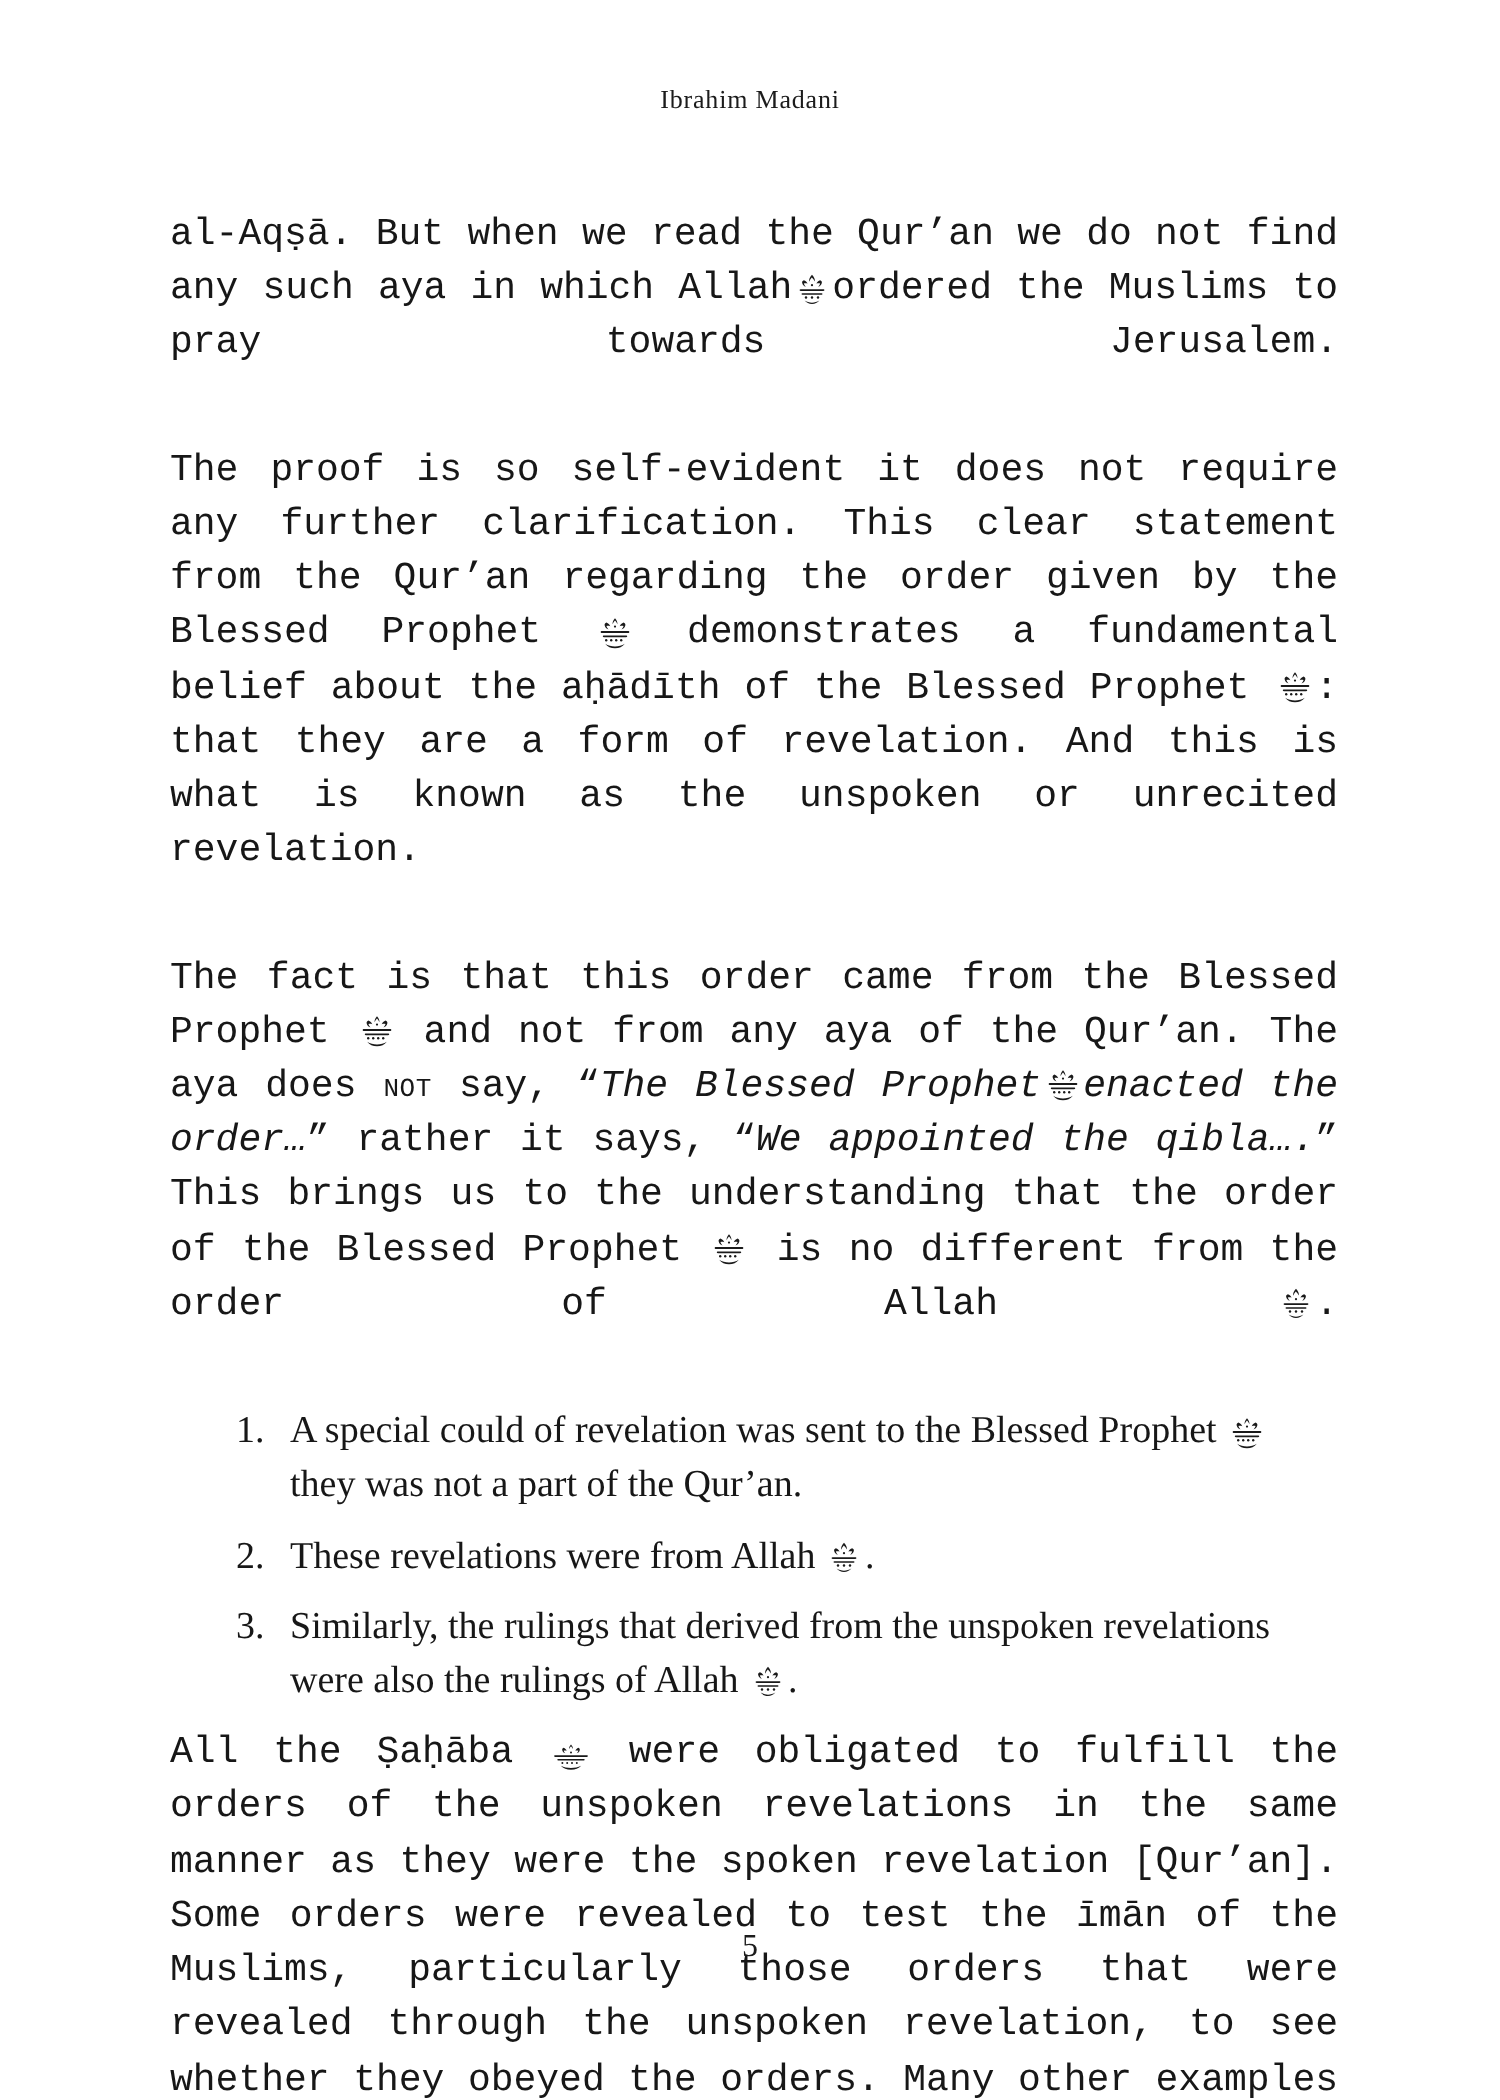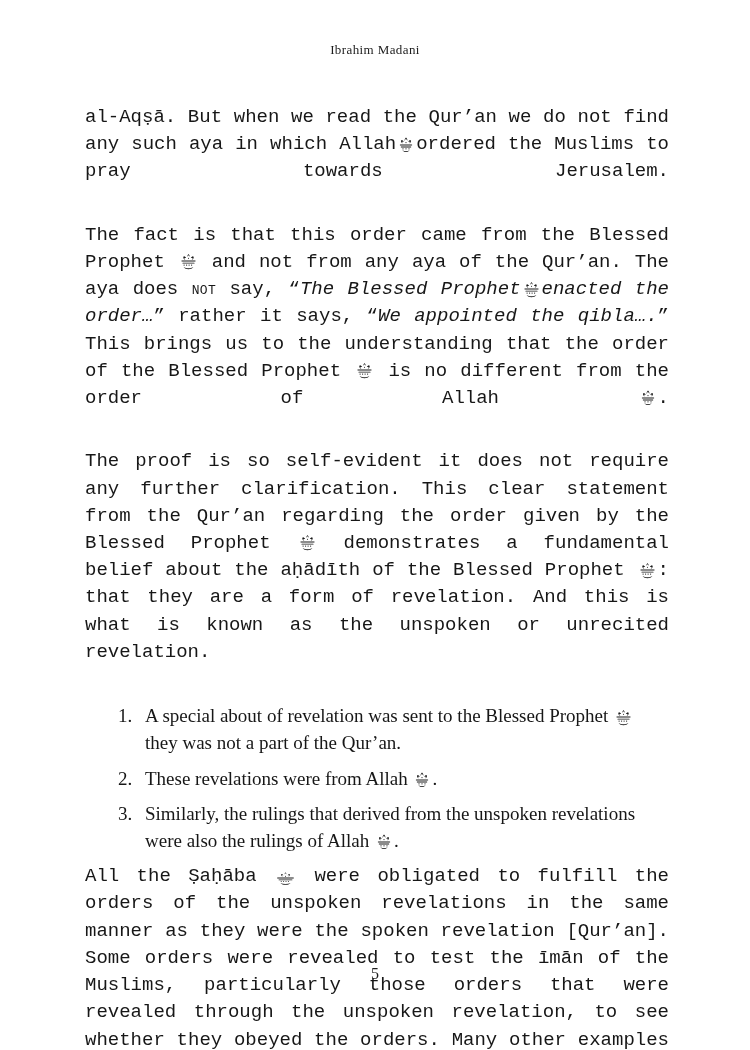--- a/index.html
+++ b/index.html
@@ -134,20 +134,50 @@
               <path d="M2.3 8.6h11.4c.3 0 .5.2.5.45s-.2.45-.5.45H2.3c-.3 0-.5-.2-.5-.45s.2-.45.5-.45z"></path>
               <path d="M3.2 10.6h9.6c.25 0 .45.2.45.4s-.2.4-.45.4H3.2c-.25 0-.45-.2-.45-.4s.2-.4.45-.4z"></path>
               <circle cx="5" cy="12.8" r=".62"></circle>
               <circle cx="8" cy="12.8" r=".62"></circle>
               <circle cx="11" cy="12.8" r=".62"></circle>
               <path d="M4.3 14.3c1.2.7 2.4 1.05 3.7 1.05s2.5-.35 3.7-1.05c-1 1.15-2.2 1.75-3.7 1.75s-2.7-.6-3.7-1.75z"></path>
               <circle cx="8" cy="6.6" r=".55"></circle>
             </g>
           </svg></span><span>ordered the Muslims to pray towards Jerusalem.</span></p>
 
+    <p class="para"><span>The proof is so self-evident it does not require any further clarification. This clear statement from the Qur’an regarding the order given by the Blessed Prophet</span> <span class="glyph"><svg width="17" height="17" viewBox="0 0 17 17">
+            <g fill="#1a1a1a">
+              <path d="M8.5 1.1c.9 1 1.3 2 1.2 3-.35-.8-.75-1.4-1.2-1.85-.45.45-.85 1.05-1.2 1.85-.1-1 .3-2 1.2-3z"></path>
+              <path d="M4.2 3.2c.95.35 1.6 1 1.95 1.9-.7-.25-1.35-.25-1.95-.05.2.6.55 1.15 1.05 1.65-1.05-.3-1.7-1-1.9-1.95-.1-.55-.1-1.1.85-1.55z"></path>
+              <path d="M12.8 3.2c.95.45.95 1 .85 1.55-.2.95-.85 1.65-1.9 1.95.5-.5.85-1.05 1.05-1.65-.6-.2-1.25-.2-1.95.05.35-.9 1-1.55 1.95-1.9z"></path>
+              <path d="M1.9 7.5h13.2c.3 0 .55.22.55.5s-.25.5-.55.5H1.9c-.3 0-.55-.22-.55-.5s.25-.5.55-.5z"></path>
+              <path d="M2.9 9.7h11.2c.28 0 .5.2.5.45s-.22.45-.5.45H2.9c-.28 0-.5-.2-.5-.45s.22-.45.5-.45z"></path>
+              <circle cx="4.1" cy="12.1" r=".6"></circle>
+              <circle cx="6.6" cy="12.1" r=".6"></circle>
+              <circle cx="9.1" cy="12.1" r=".6"></circle>
+              <circle cx="11.6" cy="12.1" r=".6"></circle>
+              <path d="M3.6 13.9c1.45.85 3.05 1.3 4.9 1.3s3.45-.45 4.9-1.3c-1.2 1.5-2.8 2.25-4.9 2.25s-3.7-.75-4.9-2.25z"></path>
+              <circle cx="8.5" cy="5.3" r=".55"></circle>
+            </g>
+          </svg></span> <span>demonstrates a fundamental belief about the aḥādīth of the Blessed Prophet</span> <span class="glyph"><svg width="17" height="17" viewBox="0 0 17 17">
+            <g fill="#1a1a1a">
+              <path d="M8.5 1.1c.9 1 1.3 2 1.2 3-.35-.8-.75-1.4-1.2-1.85-.45.45-.85 1.05-1.2 1.85-.1-1 .3-2 1.2-3z"></path>
+              <path d="M4.2 3.2c.95.35 1.6 1 1.95 1.9-.7-.25-1.35-.25-1.95-.05.2.6.55 1.15 1.05 1.65-1.05-.3-1.7-1-1.9-1.95-.1-.55-.1-1.1.85-1.55z"></path>
+              <path d="M12.8 3.2c.95.45.95 1 .85 1.55-.2.95-.85 1.65-1.9 1.95.5-.5.85-1.05 1.05-1.65-.6-.2-1.25-.2-1.95.05.35-.9 1-1.55 1.95-1.9z"></path>
+              <path d="M1.9 7.5h13.2c.3 0 .55.22.55.5s-.25.5-.55.5H1.9c-.3 0-.55-.22-.55-.5s.25-.5.55-.5z"></path>
+              <path d="M2.9 9.7h11.2c.28 0 .5.2.5.45s-.22.45-.5.45H2.9c-.28 0-.5-.2-.5-.45s.22-.45.5-.45z"></path>
+              <circle cx="4.1" cy="12.1" r=".6"></circle>
+              <circle cx="6.6" cy="12.1" r=".6"></circle>
+              <circle cx="9.1" cy="12.1" r=".6"></circle>
+              <circle cx="11.6" cy="12.1" r=".6"></circle>
+              <path d="M3.6 13.9c1.45.85 3.05 1.3 4.9 1.3s3.45-.45 4.9-1.3c-1.2 1.5-2.8 2.25-4.9 2.25s-3.7-.75-4.9-2.25z"></path>
+              <circle cx="8.5" cy="5.3" r=".55"></circle>
+            </g>
+          </svg></span><span>: that they are a form of revelation. And this is what is known as the unspoken or unrecited revelation.</span></p>
+
     <p class="para"><span>The fact is that this order came from the Blessed Prophet</span> <span class="glyph"><svg width="17" height="17" viewBox="0 0 17 17">
             <g fill="#1a1a1a">
               <path d="M8.5 1.1c.9 1 1.3 2 1.2 3-.35-.8-.75-1.4-1.2-1.85-.45.45-.85 1.05-1.2 1.85-.1-1 .3-2 1.2-3z"></path>
               <path d="M4.2 3.2c.95.35 1.6 1 1.95 1.9-.7-.25-1.35-.25-1.95-.05.2.6.55 1.15 1.05 1.65-1.05-.3-1.7-1-1.9-1.95-.1-.55-.1-1.1.85-1.55z"></path>
               <path d="M12.8 3.2c.95.45.95 1 .85 1.55-.2.95-.85 1.65-1.9 1.95.5-.5.85-1.05 1.05-1.65-.6-.2-1.25-.2-1.95.05.35-.9 1-1.55 1.95-1.9z"></path>
               <path d="M1.9 7.5h13.2c.3 0 .55.22.55.5s-.25.5-.55.5H1.9c-.3 0-.55-.22-.55-.5s.25-.5.55-.5z"></path>
               <path d="M2.9 9.7h11.2c.28 0 .5.2.5.45s-.22.45-.5.45H2.9c-.28 0-.5-.2-.5-.45s.22-.45.5-.45z"></path>
               <circle cx="4.1" cy="12.1" r=".6"></circle>
               <circle cx="6.6" cy="12.1" r=".6"></circle>
               <circle cx="9.1" cy="12.1" r=".6"></circle>
@@ -191,53 +221,23 @@
               <path d="M2.3 8.6h11.4c.3 0 .5.2.5.45s-.2.45-.5.45H2.3c-.3 0-.5-.2-.5-.45s.2-.45.5-.45z"></path>
               <path d="M3.2 10.6h9.6c.25 0 .45.2.45.4s-.2.4-.45.4H3.2c-.25 0-.45-.2-.45-.4s.2-.4.45-.4z"></path>
               <circle cx="5" cy="12.8" r=".62"></circle>
               <circle cx="8" cy="12.8" r=".62"></circle>
               <circle cx="11" cy="12.8" r=".62"></circle>
               <path d="M4.3 14.3c1.2.7 2.4 1.05 3.7 1.05s2.5-.35 3.7-1.05c-1 1.15-2.2 1.75-3.7 1.75s-2.7-.6-3.7-1.75z"></path>
               <circle cx="8" cy="6.6" r=".55"></circle>
             </g>
           </svg></span><span>.</span></p>
 
-    <p class="para"><span>The proof is so self-evident it does not require any further clarification. This clear statement from the Qur’an regarding the order given by the Blessed Prophet</span> <span class="glyph"><svg width="17" height="17" viewBox="0 0 17 17">
-            <g fill="#1a1a1a">
-              <path d="M8.5 1.1c.9 1 1.3 2 1.2 3-.35-.8-.75-1.4-1.2-1.85-.45.45-.85 1.05-1.2 1.85-.1-1 .3-2 1.2-3z"></path>
-              <path d="M4.2 3.2c.95.35 1.6 1 1.95 1.9-.7-.25-1.35-.25-1.95-.05.2.6.55 1.15 1.05 1.65-1.05-.3-1.7-1-1.9-1.95-.1-.55-.1-1.1.85-1.55z"></path>
-              <path d="M12.8 3.2c.95.45.95 1 .85 1.55-.2.95-.85 1.65-1.9 1.95.5-.5.85-1.05 1.05-1.65-.6-.2-1.25-.2-1.95.05.35-.9 1-1.55 1.95-1.9z"></path>
-              <path d="M1.9 7.5h13.2c.3 0 .55.22.55.5s-.25.5-.55.5H1.9c-.3 0-.55-.22-.55-.5s.25-.5.55-.5z"></path>
-              <path d="M2.9 9.7h11.2c.28 0 .5.2.5.45s-.22.45-.5.45H2.9c-.28 0-.5-.2-.5-.45s.22-.45.5-.45z"></path>
-              <circle cx="4.1" cy="12.1" r=".6"></circle>
-              <circle cx="6.6" cy="12.1" r=".6"></circle>
-              <circle cx="9.1" cy="12.1" r=".6"></circle>
-              <circle cx="11.6" cy="12.1" r=".6"></circle>
-              <path d="M3.6 13.9c1.45.85 3.05 1.3 4.9 1.3s3.45-.45 4.9-1.3c-1.2 1.5-2.8 2.25-4.9 2.25s-3.7-.75-4.9-2.25z"></path>
-              <circle cx="8.5" cy="5.3" r=".55"></circle>
-            </g>
-          </svg></span> <span>demonstrates a fundamental belief about the aḥādīth of the Blessed Prophet</span> <span class="glyph"><svg width="17" height="17" viewBox="0 0 17 17">
-            <g fill="#1a1a1a">
-              <path d="M8.5 1.1c.9 1 1.3 2 1.2 3-.35-.8-.75-1.4-1.2-1.85-.45.45-.85 1.05-1.2 1.85-.1-1 .3-2 1.2-3z"></path>
-              <path d="M4.2 3.2c.95.35 1.6 1 1.95 1.9-.7-.25-1.35-.25-1.95-.05.2.6.55 1.15 1.05 1.65-1.05-.3-1.7-1-1.9-1.95-.1-.55-.1-1.1.85-1.55z"></path>
-              <path d="M12.8 3.2c.95.45.95 1 .85 1.55-.2.95-.85 1.65-1.9 1.95.5-.5.85-1.05 1.05-1.65-.6-.2-1.25-.2-1.95.05.35-.9 1-1.55 1.95-1.9z"></path>
-              <path d="M1.9 7.5h13.2c.3 0 .55.22.55.5s-.25.5-.55.5H1.9c-.3 0-.55-.22-.55-.5s.25-.5.55-.5z"></path>
-              <path d="M2.9 9.7h11.2c.28 0 .5.2.5.45s-.22.45-.5.45H2.9c-.28 0-.5-.2-.5-.45s.22-.45.5-.45z"></path>
-              <circle cx="4.1" cy="12.1" r=".6"></circle>
-              <circle cx="6.6" cy="12.1" r=".6"></circle>
-              <circle cx="9.1" cy="12.1" r=".6"></circle>
-              <circle cx="11.6" cy="12.1" r=".6"></circle>
-              <path d="M3.6 13.9c1.45.85 3.05 1.3 4.9 1.3s3.45-.45 4.9-1.3c-1.2 1.5-2.8 2.25-4.9 2.25s-3.7-.75-4.9-2.25z"></path>
-              <circle cx="8.5" cy="5.3" r=".55"></circle>
-            </g>
-          </svg></span><span>: that they are a form of revelation. And this is what is known as the unspoken or unrecited revelation.</span></p>
-
 
     <ol class="points">
-      <li><span class="num">1.</span><span>A special about of revelation was sent to the Blessed Prophet</span> <span class="glyph"><svg width="17" height="17" viewBox="0 0 17 17">
+      <li><span class="num">1.</span><span>A special could of revelation was sent to the Blessed Prophet</span> <span class="glyph"><svg width="17" height="17" viewBox="0 0 17 17">
               <g fill="#1a1a1a">
                 <path d="M8.5 1.1c.9 1 1.3 2 1.2 3-.35-.8-.75-1.4-1.2-1.85-.45.45-.85 1.05-1.2 1.85-.1-1 .3-2 1.2-3z"></path>
                 <path d="M4.2 3.2c.95.35 1.6 1 1.95 1.9-.7-.25-1.35-.25-1.95-.05.2.6.55 1.15 1.05 1.65-1.05-.3-1.7-1-1.9-1.95-.1-.55-.1-1.1.85-1.55z"></path>
                 <path d="M12.8 3.2c.95.45.95 1 .85 1.55-.2.95-.85 1.65-1.9 1.95.5-.5.85-1.05 1.05-1.65-.6-.2-1.25-.2-1.95.05.35-.9 1-1.55 1.95-1.9z"></path>
                 <path d="M1.9 7.5h13.2c.3 0 .55.22.55.5s-.25.5-.55.5H1.9c-.3 0-.55-.22-.55-.5s.25-.5.55-.5z"></path>
                 <path d="M2.9 9.7h11.2c.28 0 .5.2.5.45s-.22.45-.5.45H2.9c-.28 0-.5-.2-.5-.45s.22-.45.5-.45z"></path>
                 <circle cx="4.1" cy="12.1" r=".6"></circle>
                 <circle cx="6.6" cy="12.1" r=".6"></circle>
                 <circle cx="9.1" cy="12.1" r=".6"></circle>
                 <circle cx="11.6" cy="12.1" r=".6"></circle>

